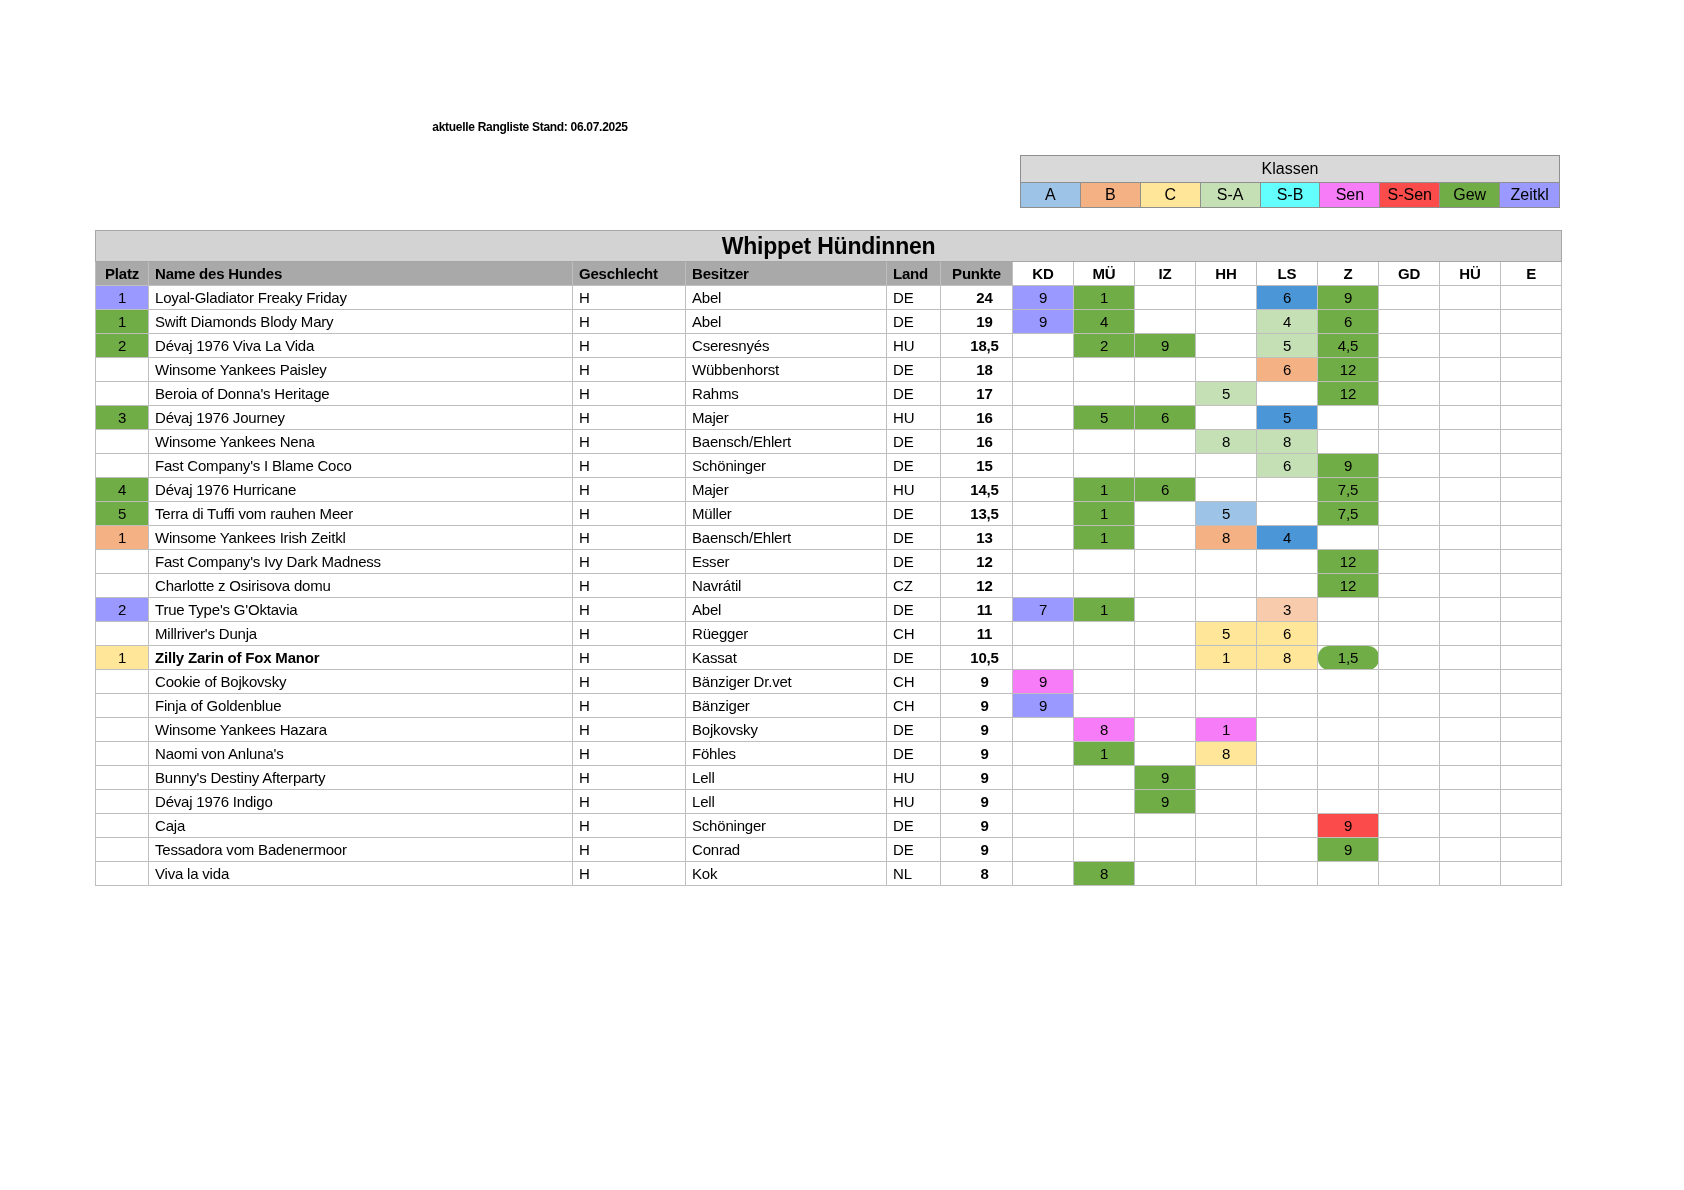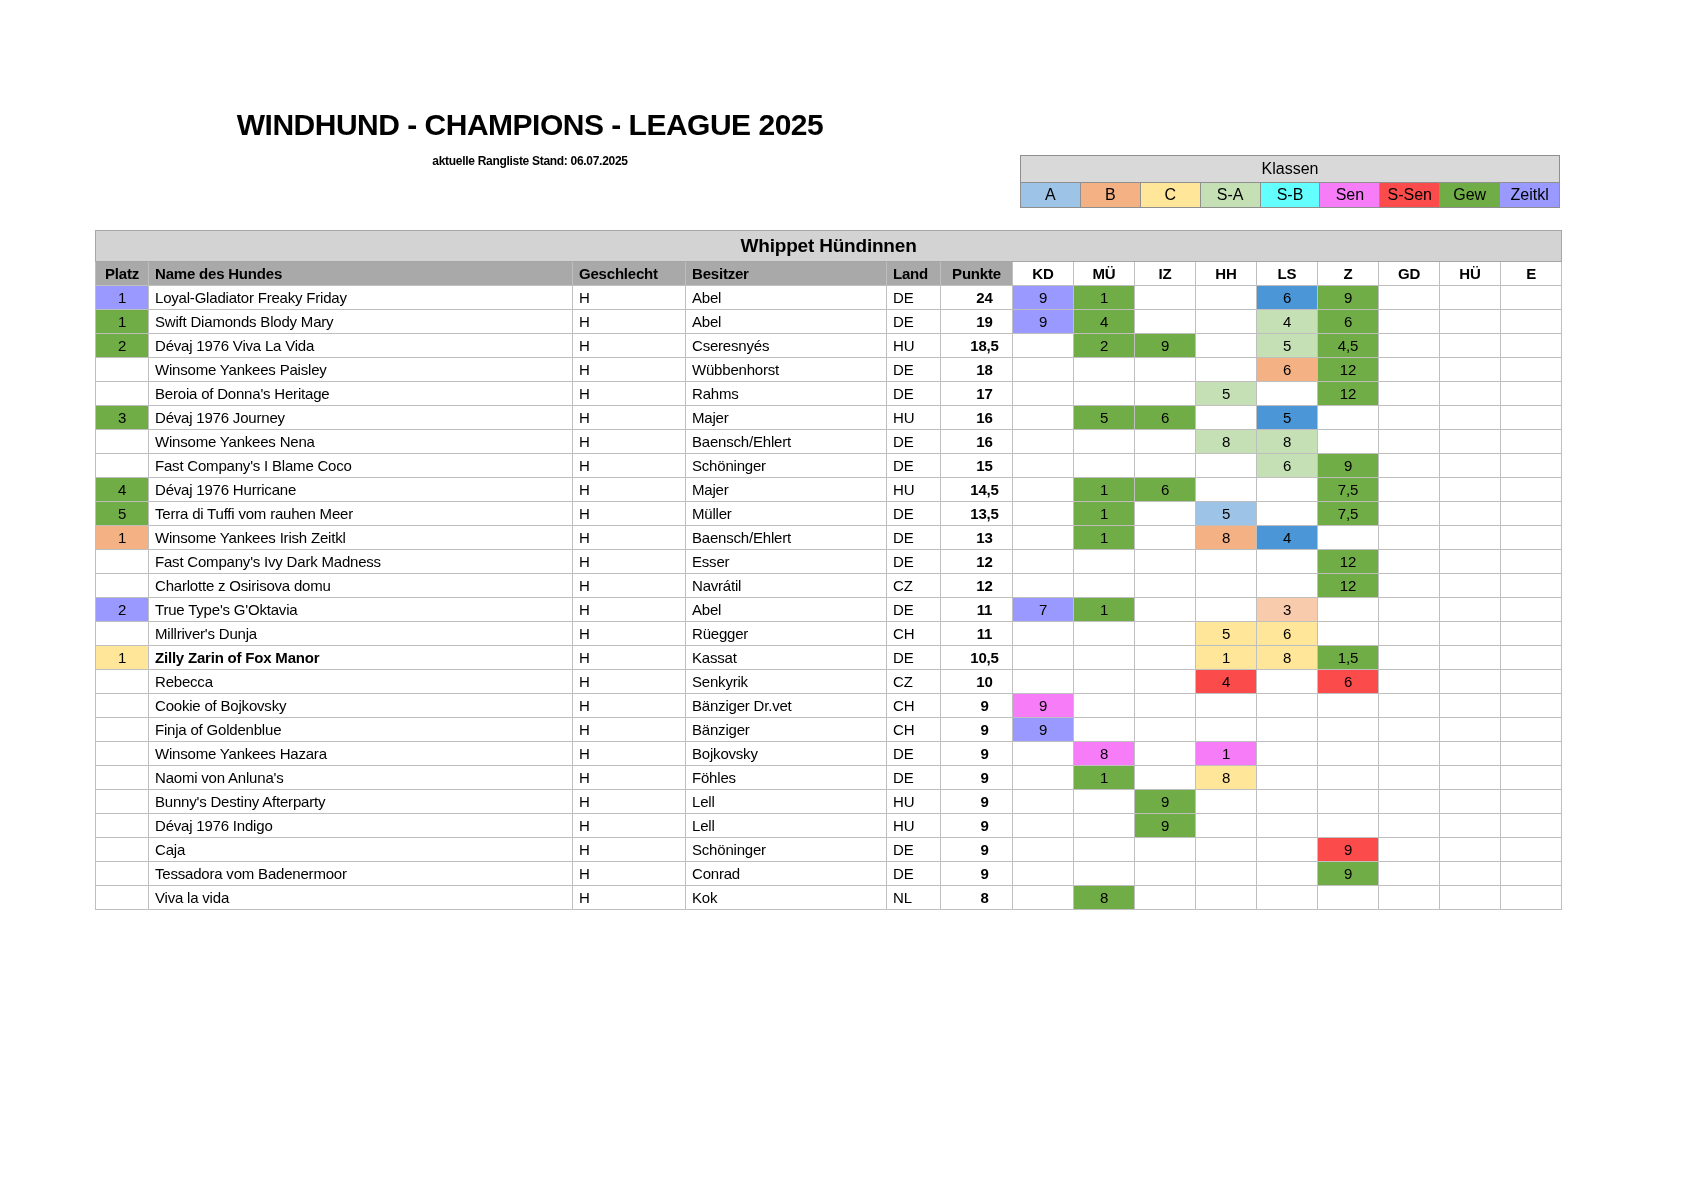--- a/index.html
+++ b/index.html
@@ -19,38 +19,37 @@
   .legend-cell{flex:1;text-align:center;font-size:16px;padding:3px 0;border-left:1px solid #8f8f8f;overflow:hidden;white-space:nowrap;}
   .legend-cell:first-child{border-left:none;}
 
   
   table.ranking{position:absolute;left:95px;top:230px;width:1466px;border-collapse:collapse;table-layout:fixed;}
   .ranking th,.ranking td{
     border:1px solid #bfbfbf;font-size:15px;padding:0 6px;height:24px;
     overflow:hidden;white-space:nowrap;box-sizing:border-box;letter-spacing:-0.2px;
   }
   .section-row th{
-    background:#d3d3d3;font-size:19px;font-weight:bold;text-align:center;height:31px;
+    background:#d3d3d3;font-size:23px;font-weight:bold;text-align:center;height:31px;
     border:1px solid #a6a6a6;
   }
   .header-row th{font-weight:bold;text-align:left;background:#ffffff;}
   .header-row th:nth-child(-n+6){background:#a9a9a9;}
   .header-row th:nth-child(1),
   .header-row th:nth-child(6),
   .header-row th:nth-child(n+7){text-align:center;}
   .ranking td:nth-child(1){text-align:center;}
   .ranking td:nth-child(6){text-align:center;font-weight:bold;padding-left:22px;}
   .ranking td:nth-child(n+7){text-align:center;}
   .ranking td.bold-name{font-weight:bold;}
 </style>
 </head>
 <body>
 
 <div class="title-block">
-  <h1 class="main-title">WINDHUND - CHAMPIONS - LEAGUE 2025</h1>
   <div class="subtitle">aktuelle Rangliste Stand: 06.07.2025</div>
 </div>
 
 <div class="legend">
   <div class="legend-title">Klassen</div>
   <div class="legend-cells">
       <div class="legend-cell" style="background: rgb(157, 195, 230);">A</div>
       <div class="legend-cell" style="background: rgb(244, 177, 131);">B</div>
       <div class="legend-cell" style="background: rgb(255, 230, 153);">C</div>
       <div class="legend-cell" style="background: rgb(197, 224, 180);">S-A</div>
@@ -363,38 +362,21 @@
         <td class="bold-name">Zilly Zarin of Fox Manor</td>
         <td>H</td>
         <td>Kassat</td>
         <td>DE</td>
         <td>10,5</td>
         <td></td>
         <td></td>
         <td></td>
         <td style="background: rgb(255, 230, 153);">1</td>
         <td style="background: rgb(255, 230, 153);">8</td>
-        <td style="background: rgb(112, 173, 71);">1,5</td>
-        <td></td>
-        <td></td>
-        <td></td>
-      </tr>
-      <tr>
-        <td></td>
-        <td>Rebecca</td>
-        <td>H</td>
-        <td>Senkyrik</td>
-        <td>CZ</td>
-        <td>10</td>
-        <td></td>
-        <td></td>
-        <td></td>
-        <td style="background: rgb(251, 75, 75);">4</td>
-        <td></td>
-        <td style="background: rgb(251, 75, 75);">6</td>
+        <td style="background: rgb(112, 173, 71); border-radius: 11px;">1,5</td>
         <td></td>
         <td></td>
         <td></td>
       </tr>
       <tr>
         <td></td>
         <td>Cookie of Bojkovsky</td>
         <td>H</td>
         <td>Bänziger Dr.vet</td>
         <td>CH</td>

